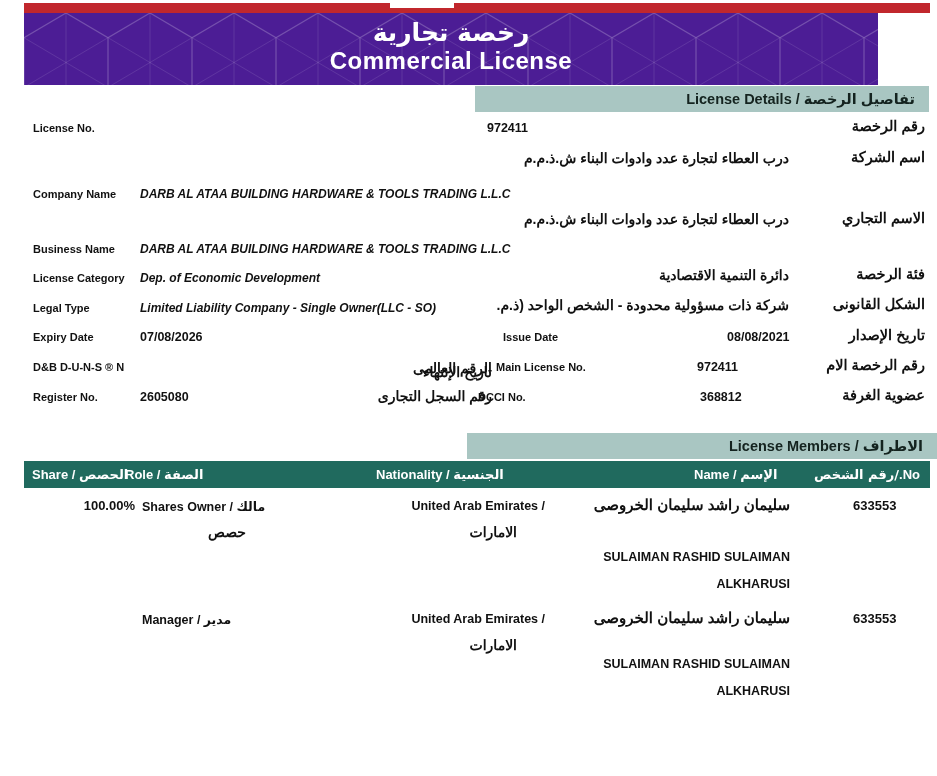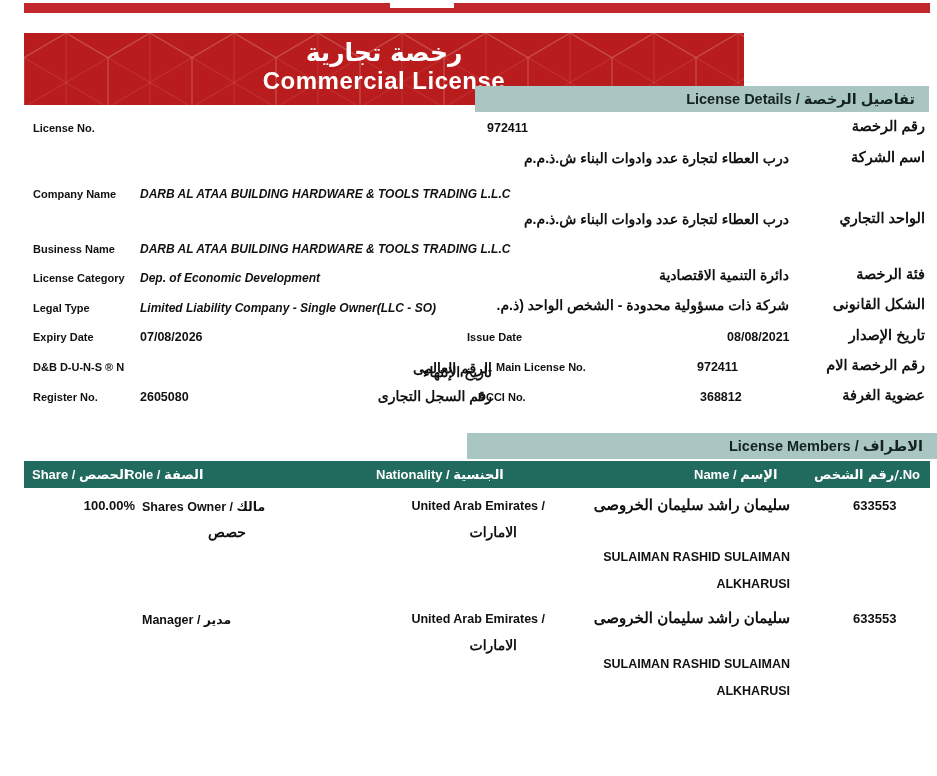--- a/index.html
+++ b/index.html
@@ -4,21 +4,21 @@
 <style>
   html,body{margin:0;padding:0;background:#ffffff;}
   #page{
     position:relative;width:937px;height:776px;background:#ffffff;overflow:hidden;
     font-family:"Liberation Sans","DejaVu Sans",sans-serif;color:#111111;
   }
   .abs{position:absolute;white-space:nowrap;}
   
   .red{background:#c1272d;}
   
-  #banner{position:absolute;left:24px;top:13px;width:720px;height:72px;background:#b91c1c;text-align:center;overflow:hidden;margin-top:20px;}
+  #banner{position:absolute;left:24px;top:13px;width:854px;height:72px;background:#4c1d95;text-align:center;overflow:hidden;}
   #banner svg{position:absolute;left:0;top:0;}
   .banner-title-ar{position:relative;margin-top:5px;font-size:25px;font-weight:bold;color:#ffffff;font-family:"DejaVu Sans",sans-serif;}
   .banner-title-en{position:relative;font-size:24px;font-weight:bold;color:#ffffff;letter-spacing:.5px;}
   
   .section-bar{
     position:absolute;height:26px;background:#a9c6c2;line-height:26px;
     text-align:right;padding-right:14px;box-sizing:border-box;
     font-size:14.5px;font-weight:bold;color:#14231f;
   }
   
@@ -67,39 +67,39 @@
   <div class="abs val-num" style="left:487px;top:121px;">972411</div>
   <div class="abs ar lbl-ar tar" style="right:12px;top:118px;">رقم الرخصة</div>
 
   <div class="abs ar val-ar" style="right:148px;top:150px;">درب العطاء لتجارة عدد وادوات البناء ش.ذ.م.م</div>
   <div class="abs ar lbl-ar" style="right:12px;top:149px;">اسم الشركة</div>
 
   <div class="abs lbl-en" style="left:33px;top:188px;">Company Name</div>
   <div class="abs val-en" style="left:140px;top:187px;">DARB AL ATAA BUILDING HARDWARE &amp; TOOLS TRADING L.L.C</div>
 
   <div class="abs ar val-ar" style="right:148px;top:211px;">درب العطاء لتجارة عدد وادوات البناء ش.ذ.م.م</div>
-  <div class="abs ar lbl-ar" style="right:12px;top:210px;">الواحد التجاري</div>
+  <div class="abs ar lbl-ar" style="right:12px;top:210px;">الاسم التجاري</div>
 
   <div class="abs lbl-en" style="left:33px;top:243px;">Business Name</div>
   <div class="abs val-en" style="left:140px;top:242px;">DARB AL ATAA BUILDING HARDWARE &amp; TOOLS TRADING L.L.C</div>
 
   <div class="abs lbl-en" style="left:33px;top:272px;">License Category</div>
   <div class="abs val-en" style="left:140px;top:271px;">Dep. of Economic Development</div>
   <div class="abs ar val-ar" style="right:148px;top:267px;">دائرة التنمية الاقتصادية</div>
   <div class="abs ar lbl-ar" style="right:12px;top:266px;">فئة الرخصة</div>
 
   <div class="abs lbl-en" style="left:33px;top:302px;">Legal Type</div>
   <div class="abs val-en" style="left:140px;top:301px;">Limited Liability Company - Single Owner(LLC - SO)</div>
   <div class="abs ar val-ar" style="right:148px;top:297px;">شركة ذات مسؤولية محدودة - الشخص الواحد (ذ.م.</div>
   <div class="abs ar lbl-ar" style="right:12px;top:296px;">الشكل القانونى</div>
 
   <div class="abs lbl-en" style="left:33px;top:331px;">Expiry Date</div>
   <div class="abs val-num" style="left:140px;top:330px;">07/08/2026</div>
   <div class="abs ar mid-ar" style="right:445px;top:328px;margin-top:36px;">تاريخ الإنتهاء</div>
-  <div class="abs lbl-en" style="left:467px;top:331px;">Issue Date</div>
+  <div class="abs lbl-en" style="left:503px;top:331px;">Issue Date</div>
   <div class="abs val-num" style="left:727px;top:330px;">08/08/2021</div>
   <div class="abs ar lbl-ar" style="right:12px;top:327px;">تاريخ الإصدار</div>
 
   <div class="abs lbl-en" style="left:33px;top:361px;">D&amp;B D-U-N-S ® N</div>
   <div class="abs ar mid-ar" style="right:445px;top:360px;">الرقم العالمى</div>
   <div class="abs lbl-en" style="left:496px;top:361px;">Main License No.</div>
   <div class="abs val-num" style="left:697px;top:360px;">972411</div>
   <div class="abs ar lbl-ar" style="right:12px;top:357px;">رقم الرخصة الام</div>
 
   <div class="abs lbl-en" style="left:33px;top:391px;">Register No.</div>

